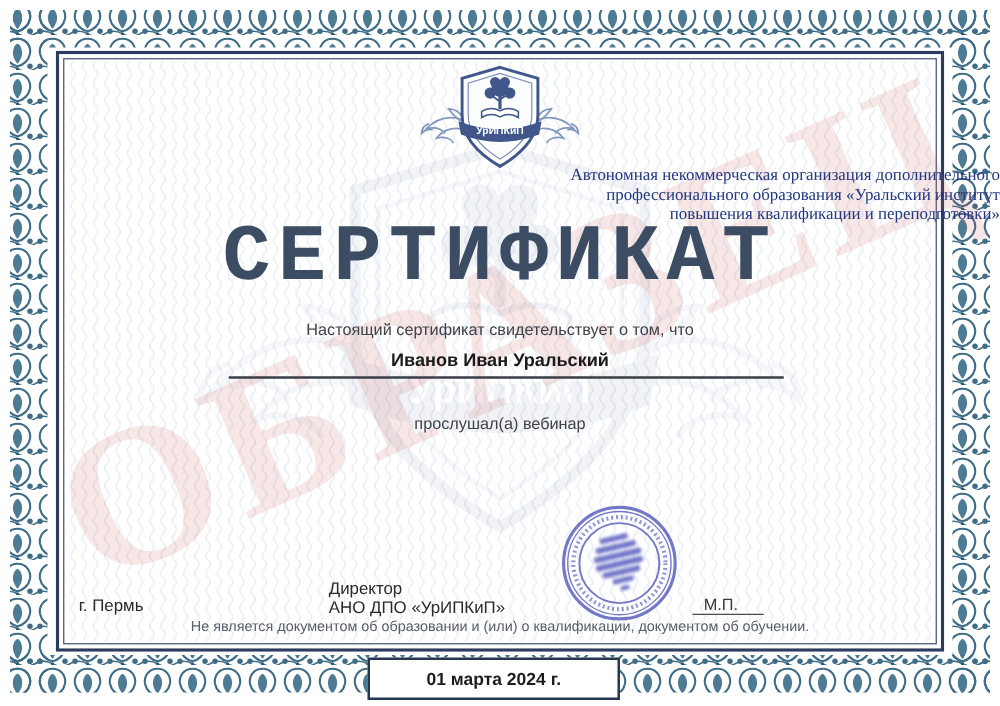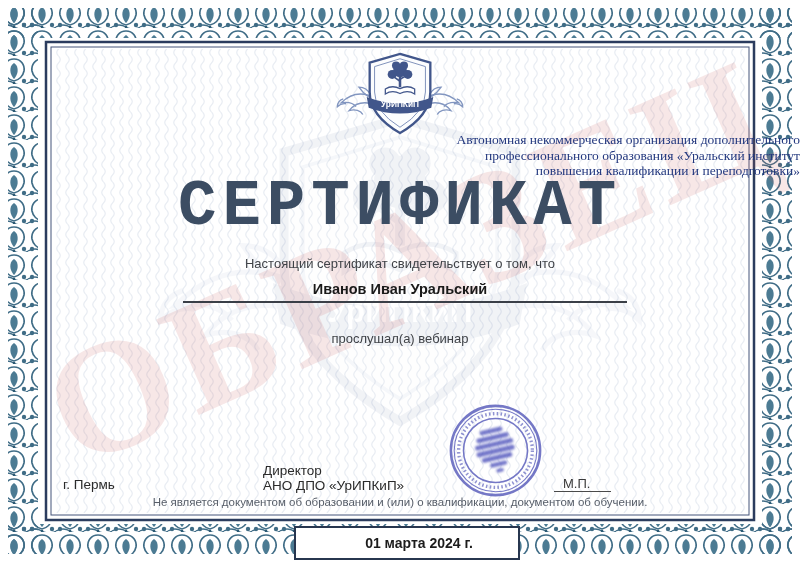--- a/index.html
+++ b/index.html
@@ -30,21 +30,21 @@
   .course{position:absolute;left:140px;top:343px;width:520px;text-align:center;
     font-size:13.5px;font-weight:bold;line-height:15.5px;color:#1e3a70;}
   .stamp-svg{position:absolute;left:447px;top:402px;width:97px;height:97px;opacity:.85;}
   .city{position:absolute;left:63px;top:477px;font-size:13.5px;color:#2a2a2a;}
   .director{position:absolute;left:263px;top:463px;font-size:13.5px;line-height:15px;color:#2a2a2a;}
   .seal-label{position:absolute;left:516px;top:476px;font-size:13px;color:#3a3a3a;margin-left:47px;}
   .sig-line{position:absolute;left:554px;top:491px;width:57px;height:0;border-top:1.6px solid #4a4a4a;}
   .disclaimer{position:absolute;left:46px;right:46px;top:496px;text-align:center;font-size:11.5px;color:#565d68;}
   .date-box{
     position:absolute;left:294px;top:526px;width:198px;height:30px;background:#ffffff;
-    border:2px solid #27364f;display:flex;align-items:center;justify-content:center;z-index:5;padding-left:24px;
+    border:2px solid #27364f;display:flex;align-items:center;justify-content:center;z-index:5;
   }
   .date-box span{font-size:14px;font-weight:bold;color:#1c1c1c;}
 </style>
 </head>
 <body>
 
 <div class="certificate">
 
   <svg class="bg-svg" viewBox="0 0 800 565" aria-hidden="true">
     <defs>

